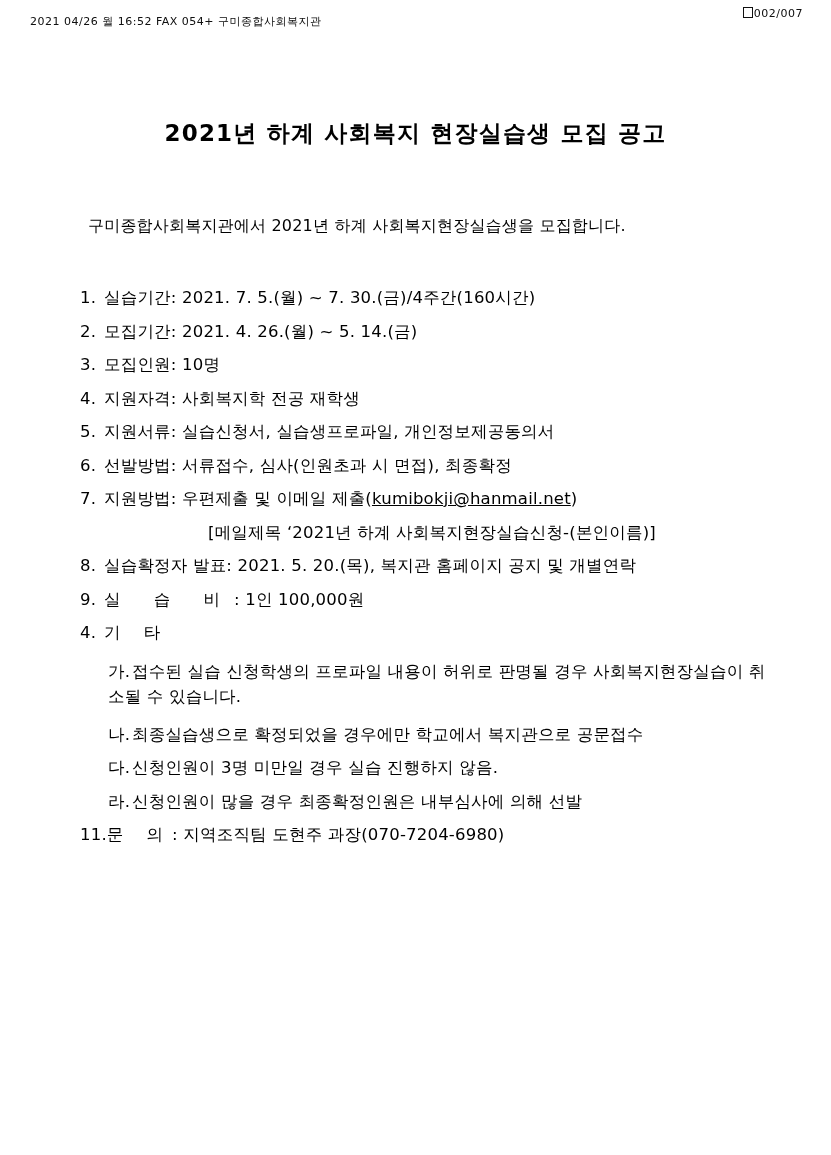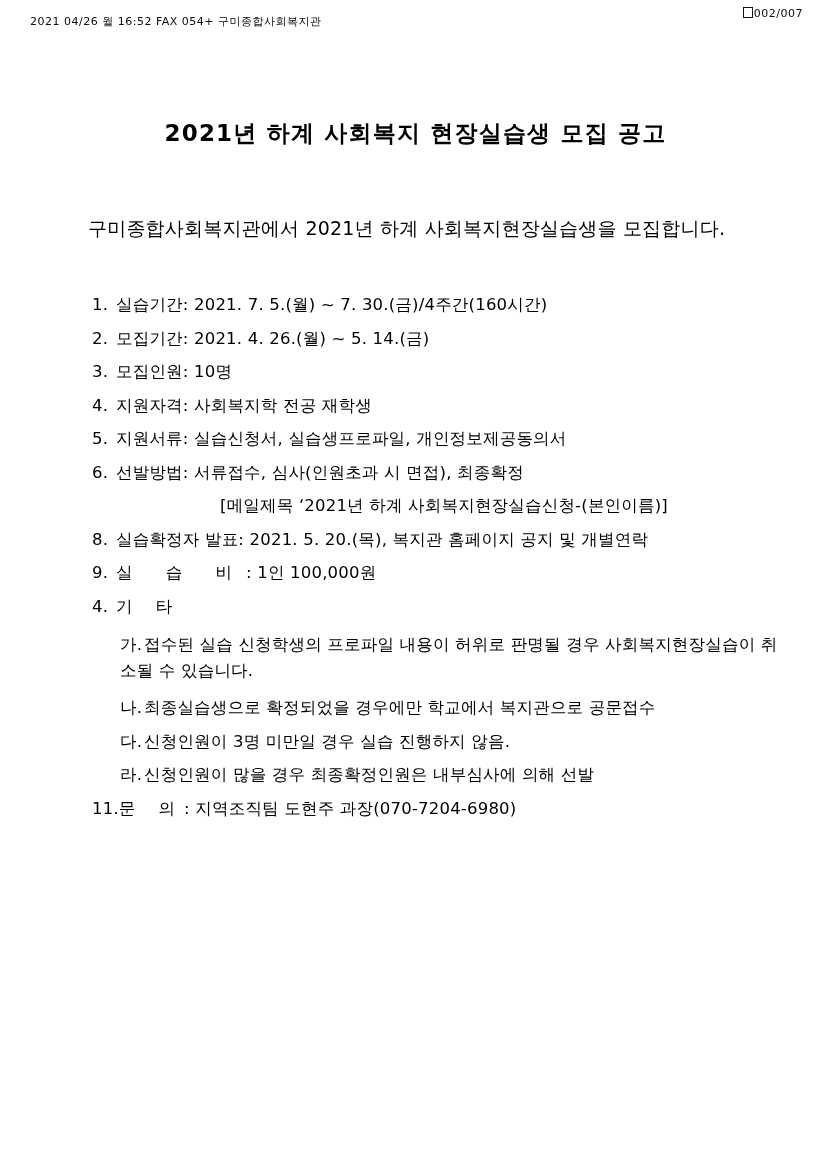--- a/index.html
+++ b/index.html
@@ -69,31 +69,30 @@
     font-size: 23px;
     font-weight: 600;
     letter-spacing: 1.2px;
     white-space: nowrap;
   }
 
   .intro {
     position: absolute;
     top: 216px;
     left: 88px;
-    font-size: 19px;
+    font-size: 16px;
     letter-spacing: 0.2px;
     white-space: nowrap;
   }
 
   .items {
     position: absolute;
     top: 290px;
-    left: 92px;
+    left: 80px;
     width: 700px;
-    margin-top: 7px;
   }
   .item {
     font-size: 16.5px;
     letter-spacing: 0.2px;
     line-height: 1.0;
     margin-bottom: 17px;
     white-space: nowrap;
   }
   .item .num {
     display: inline-block;
@@ -157,20 +156,23 @@
     </div>
 
     <div class="item">
       <span class="num">5.</span><span>지원서류: 실습신청서, 실습생프로파일, 개인정보제공동의서</span>
     </div>
 
     <div class="item">
       <span class="num">6.</span><span>선발방법: 서류접수, 심사(인원초과 시 면접), 최종확정</span>
     </div>
 
+    <div class="item email-wrap">
+      <span class="num">7.</span><span>지원방법: 우편제출 및 이메일 제출(</span><span class="link">kumibokji@hanmail.net</span><span>)</span>
+    </div>
 
     <div class="item indent-note">[메일제목 ‘2021년 하계 사회복지현장실습신청-(본인이름)]</div>
 
     <div class="item">
       <span class="num">8.</span><span>실습확정자 발표: 2021. 5. 20.(목), 복지관 홈페이지 공지 및 개별연락</span>
     </div>
 
     <div class="item">
       <span class="num">9.</span><span class="spread">실 습 비</span><span>: 1인 100,000원</span>
     </div>

